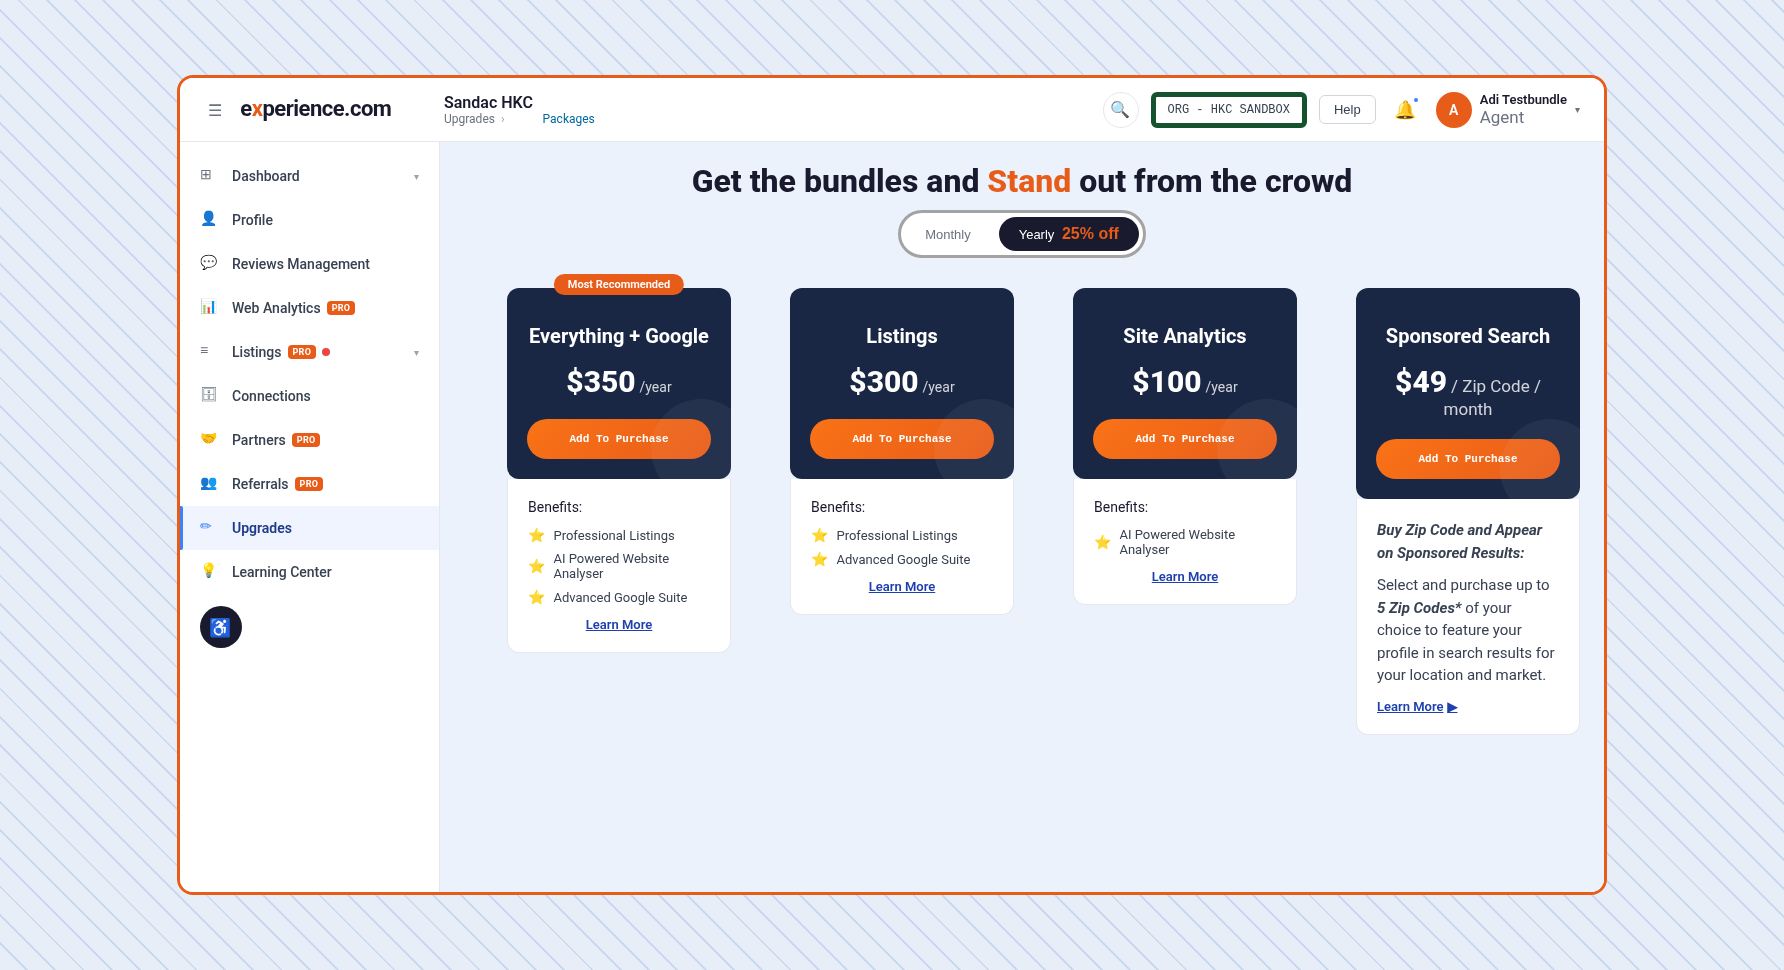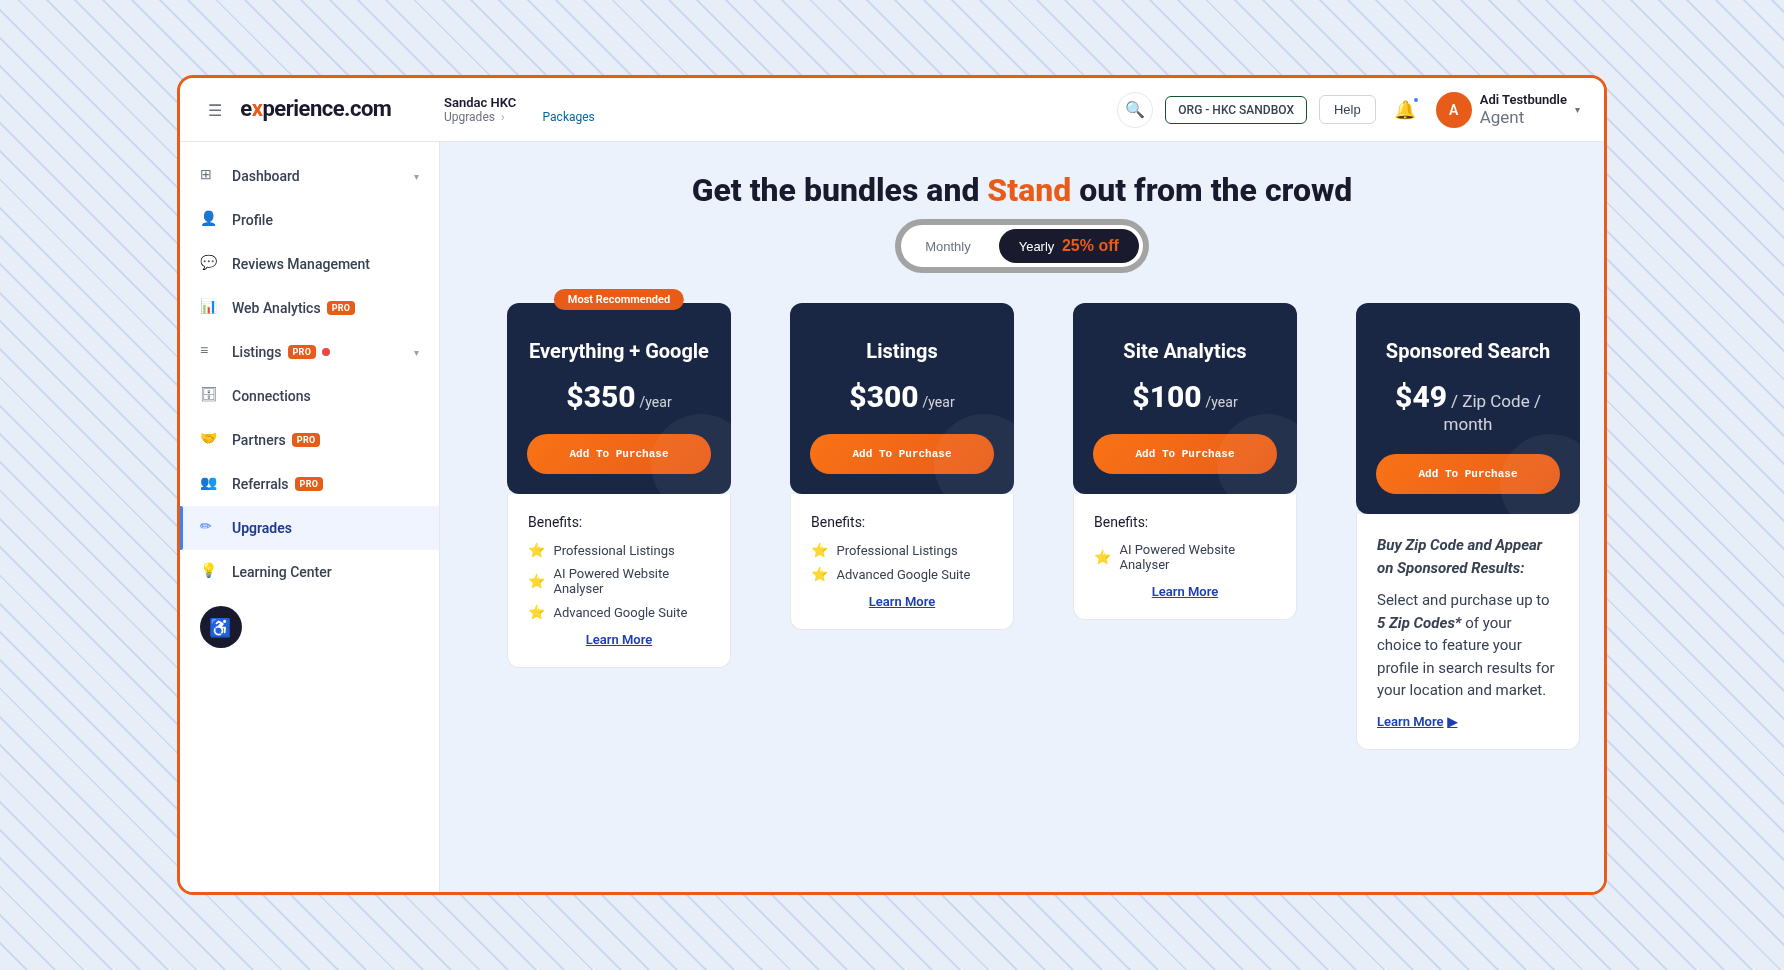--- a/index.html
+++ b/index.html
@@ -58,21 +58,21 @@
       color: #e85c1a;
     }
 
     .header-middle {
       display: flex;
       flex-direction: column;
       flex: 1;
     }
 
     .org-name {
-      font-size: 13px;
+      font-size: 16px;
       font-weight: 600;
       color: #1a1a2e;
     }
 
     .breadcrumb {
       display: flex;
       align-items: center;
       gap: 6px;
       font-size: 12px;
       color: #6b7280;
@@ -102,27 +102,28 @@
       cursor: pointer;
       display: flex;
       align-items: center;
       justify-content: center;
       color: #6b7280;
       font-size: 16px;
     }
 
     .org-badge {
       padding: 6px 12px;
-      border: 1px solid #14532d;
+      border: 5px solid #14532d;
       border-radius: 6px;
       font-size: 12px;
       font-weight: 500;
       color: #374151;
       background: white;
       cursor: pointer;
+      font-family: Liberation Mono, monospace;
     }
 
     .help-btn {
       padding: 6px 14px;
       border: 1px solid #d1d5db;
       border-radius: 6px;
       font-size: 13px;
       font-weight: 500;
       color: #374151;
       background: white;
@@ -294,21 +295,21 @@
     .main-content {
       flex: 1;
       background: #ebf2fb;
       overflow: auto;
       position: relative;
     }
 
     
     .hero-banner {
       text-align: center;
-      padding: 29px 20px 30px;
+      padding: 20px 20px 30px;
       position: relative;
     }
 
     .hero-title {
       font-size: 32px;
       font-weight: 800;
       color: #1a1a2e;
       margin-bottom: 10px;
     }
 
@@ -321,21 +322,21 @@
       color: #6b7280;
       margin-bottom: 24px;
     }
 
     .billing-toggle {
       display: inline-flex;
       background: white;
       border-radius: 30px;
       padding: 4px;
       gap: 8px;
-      border: 6px solid #a3a3a3;
+      border: 3px solid #a3a3a3;
     }
 
     .toggle-option {
       padding: 8px 20px;
       border-radius: 26px;
       font-size: 13px;
       font-weight: 500;
       cursor: pointer;
       color: #6b7280;
       border: none;

